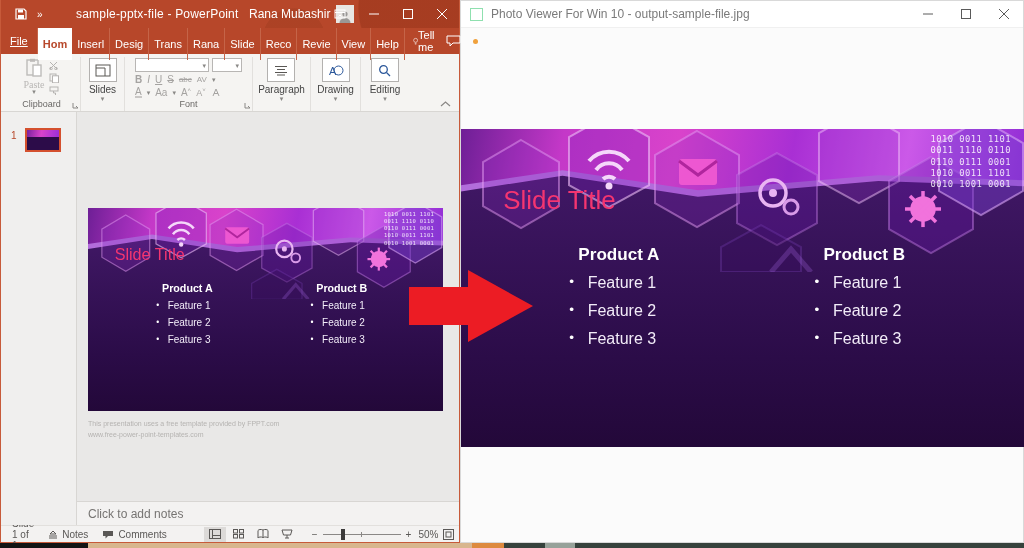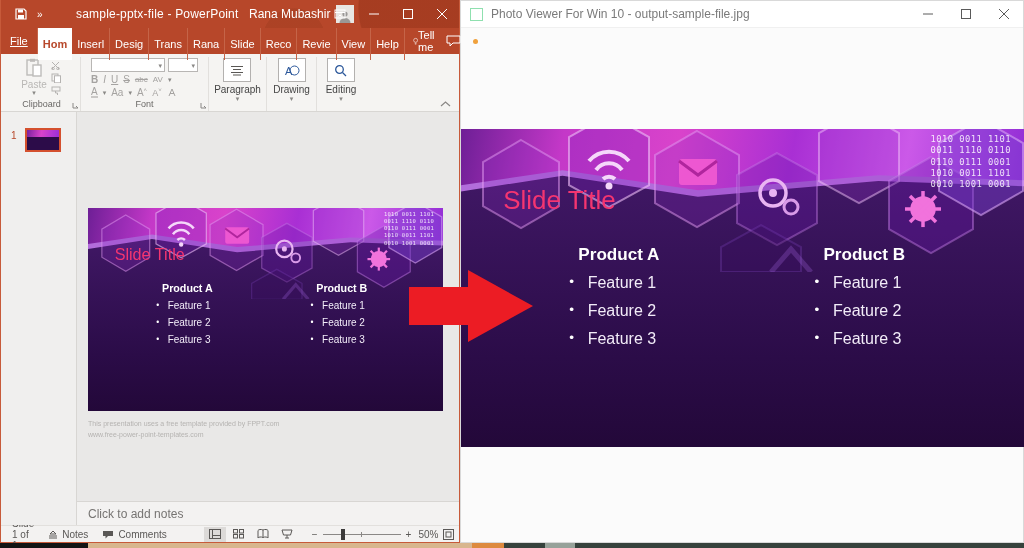--- a/index.html
+++ b/index.html
@@ -38,21 +38,21 @@
                display:flex; align-items:stretch; padding:3px 2px 0 2px; position:relative; flex:0 0 58px;}
   .rgroup { position:relative; display:flex; flex-direction:column; align-items:center;
             border-right:1px solid #e2e0dd; padding:1px 5px 0 5px; }
   .rgroup-label { margin-top:auto; font-size:9px; color:#6a6866; padding-bottom:2px; }
   .launcher { position:absolute; right:1px; bottom:2px; }
   .bigbtn { display:flex; flex-direction:column; align-items:center; gap:1px; cursor:default;}
   .bigbtn .face { width:28px; height:24px; border:1px solid #b3b1af; background:#fff;
                   display:flex; align-items:center; justify-content:center; }
   .bigbtn .lbl { font-size:10px; color:#444; margin-top:1px; }
   .chev { font-size:7px; color:#8a8886; line-height:5px;}
-  .paste-col { display:flex; flex-direction:column; align-items:center; color:#b9b7b5;}
+  .paste-col { display:flex; flex-direction:column; align-items:center; color:#b9b7b5;font-family:Liberation Serif, serif;}
   .paste-col .lbl { font-size:10px; margin-top:1px;}
   .clip-mini { display:flex; flex-direction:column; gap:3px; margin-left:4px; padding-top:3px;}
   .fontgrp { display:flex; flex-direction:column; gap:2px; }
   .fg-row1 { display:flex; gap:3px; }
   .selbox { height:14px; border:1px solid #b8b6b4; background:#fff; display:flex; align-items:center; justify-content:flex-end; padding-right:2px;}
   .fg-row2, .fg-row3 { display:flex; align-items:center; gap:5px; font-size:10px; color:#a5a3a1; }
   .fg-row2 b, .fg-row3 b { font-weight:bold; }
   .ribbon-collapse { position:absolute; right:8px; bottom:4px; }
 
   .pp-work { flex:1 1 auto; display:flex; min-height:0; }
@@ -232,20 +232,33 @@
           </div>
         </div>
         <span class="rgroup-label">Clipboard</span>
         <span class="launcher">
           <svg width="7" height="7" viewBox="0 0 7 7">
               <path d="M1 1 v5 h5 M4 4 l2 2" fill="none" stroke="#8a8886"></path>
             </svg>
         </span>
       </div>
 
+      <div class="rgroup" style="flex:0 0 44px;">
+        <div class="bigbtn">
+          <span class="face">
+            <svg width="16" height="13" viewBox="0 0 16 13">
+                <rect x="1" y="1" width="14" height="11" fill="none" stroke="#5a5855"></rect>
+                <path d="M1 4 h9 v8" fill="none" stroke="#5a5855"></path>
+              </svg>
+          </span>
+          <span class="lbl">Slides</span>
+          <span class="chev">▾</span>
+        </div>
+        <span class="rgroup-label" style="visibility:hidden;">.</span>
+      </div>
 
       <div class="rgroup" style="flex:0 0 128px;">
         <div class="fontgrp">
           <div class="fg-row1">
             <span class="selbox" style="width:74px;">
                 <span class="chev">▾</span>
               </span>
             <span class="selbox" style="width:30px;">
                 <span class="chev">▾</span>
               </span>

